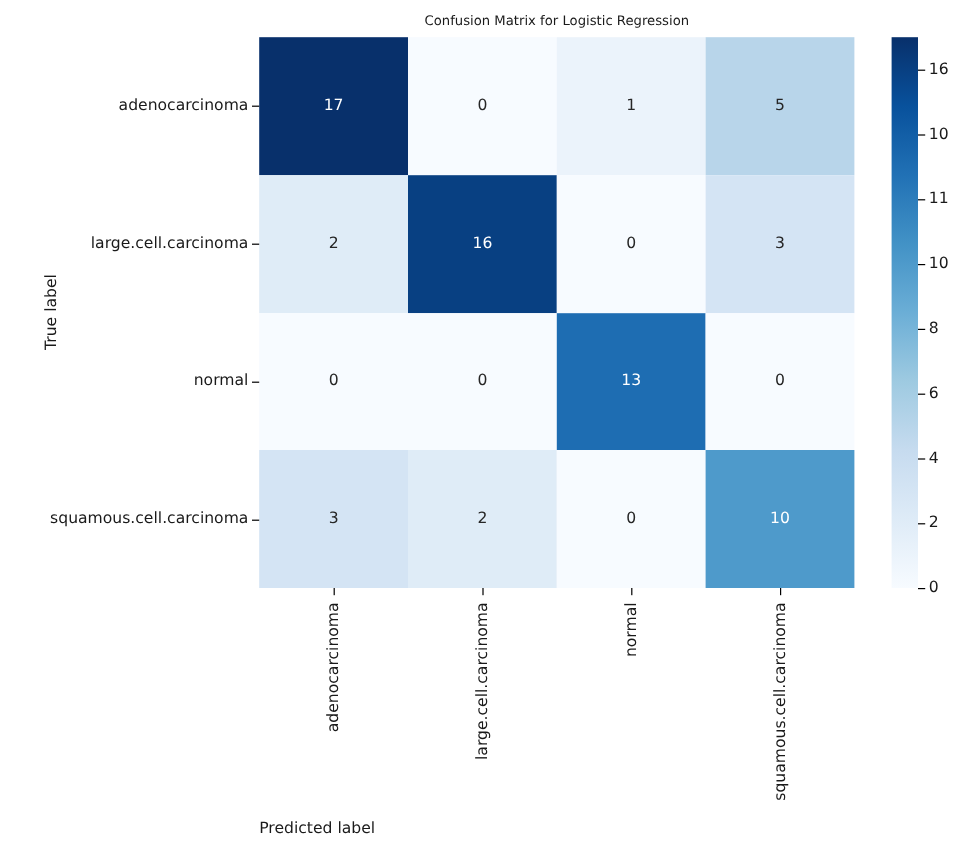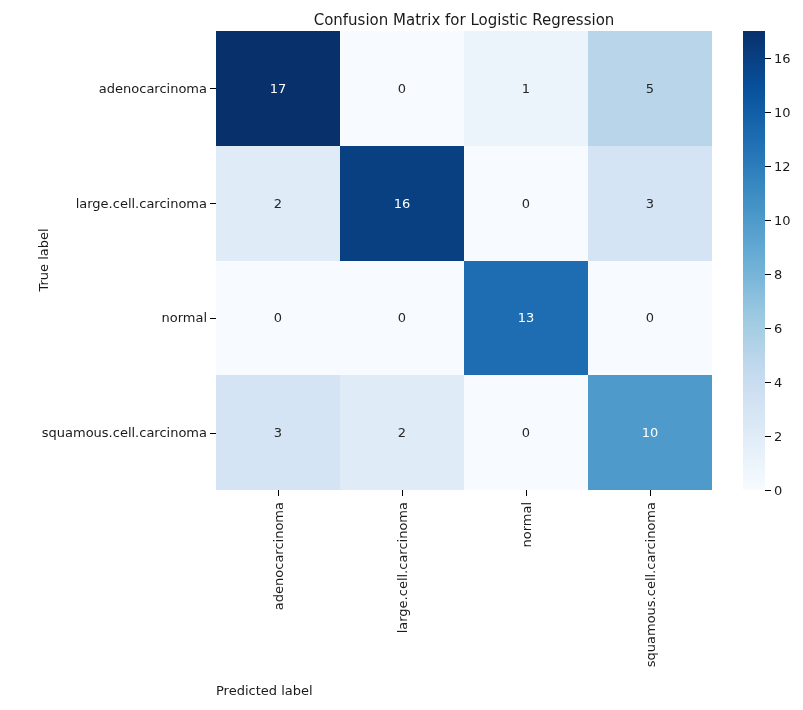--- a/index.html
+++ b/index.html
@@ -9,21 +9,21 @@
     height: 710px;
     background: #ffffff;
     font-family: "DejaVu Sans", "Liberation Sans", sans-serif;
     color: #1a1a1a;
     overflow: hidden;
   }
   #chart-title {
     position: absolute;
     left: 216px; top: 11px; width: 496px;
     text-align: center;
-    font-size: 15px;
+    font-size: 11px;
     color: #1a1a1a;
     white-space: nowrap;
   }
   #heatmap {
     position: absolute;
     left: 216px; top: 31px;
     width: 496px; height: 459px;
     display: grid;
     grid-template-columns: repeat(4, 1fr);
     grid-template-rows: repeat(4, 1fr);
@@ -194,16 +194,16 @@
       <div class="tick-mark" style="left: 765px; top: 166px; width: 6px; height: 1px;"></div>
       <div class="tick-mark" style="left: 765px; top: 112px; width: 6px; height: 1px;"></div>
       <div class="tick-mark" style="left: 765px; top: 58px; width: 6px; height: 1px;"></div>
     </div>
 <div class="cbar-tick-label" style="top: 490px;">0</div>
     <div class="cbar-tick-label" style="top: 436px;">2</div>
     <div class="cbar-tick-label" style="top: 382px;">4</div>
     <div class="cbar-tick-label" style="top: 328px;">6</div>
     <div class="cbar-tick-label" style="top: 274px;">8</div>
     <div class="cbar-tick-label" style="top: 220px;">10</div>
-    <div class="cbar-tick-label" style="top: 166px;">12</div>
+    <div class="cbar-tick-label" style="top: 166px;">11</div>
     <div class="cbar-tick-label" style="top: 112px;">10</div>
     <div class="cbar-tick-label" style="top: 58px;">16</div>
   </div>
 
 </body></html>

